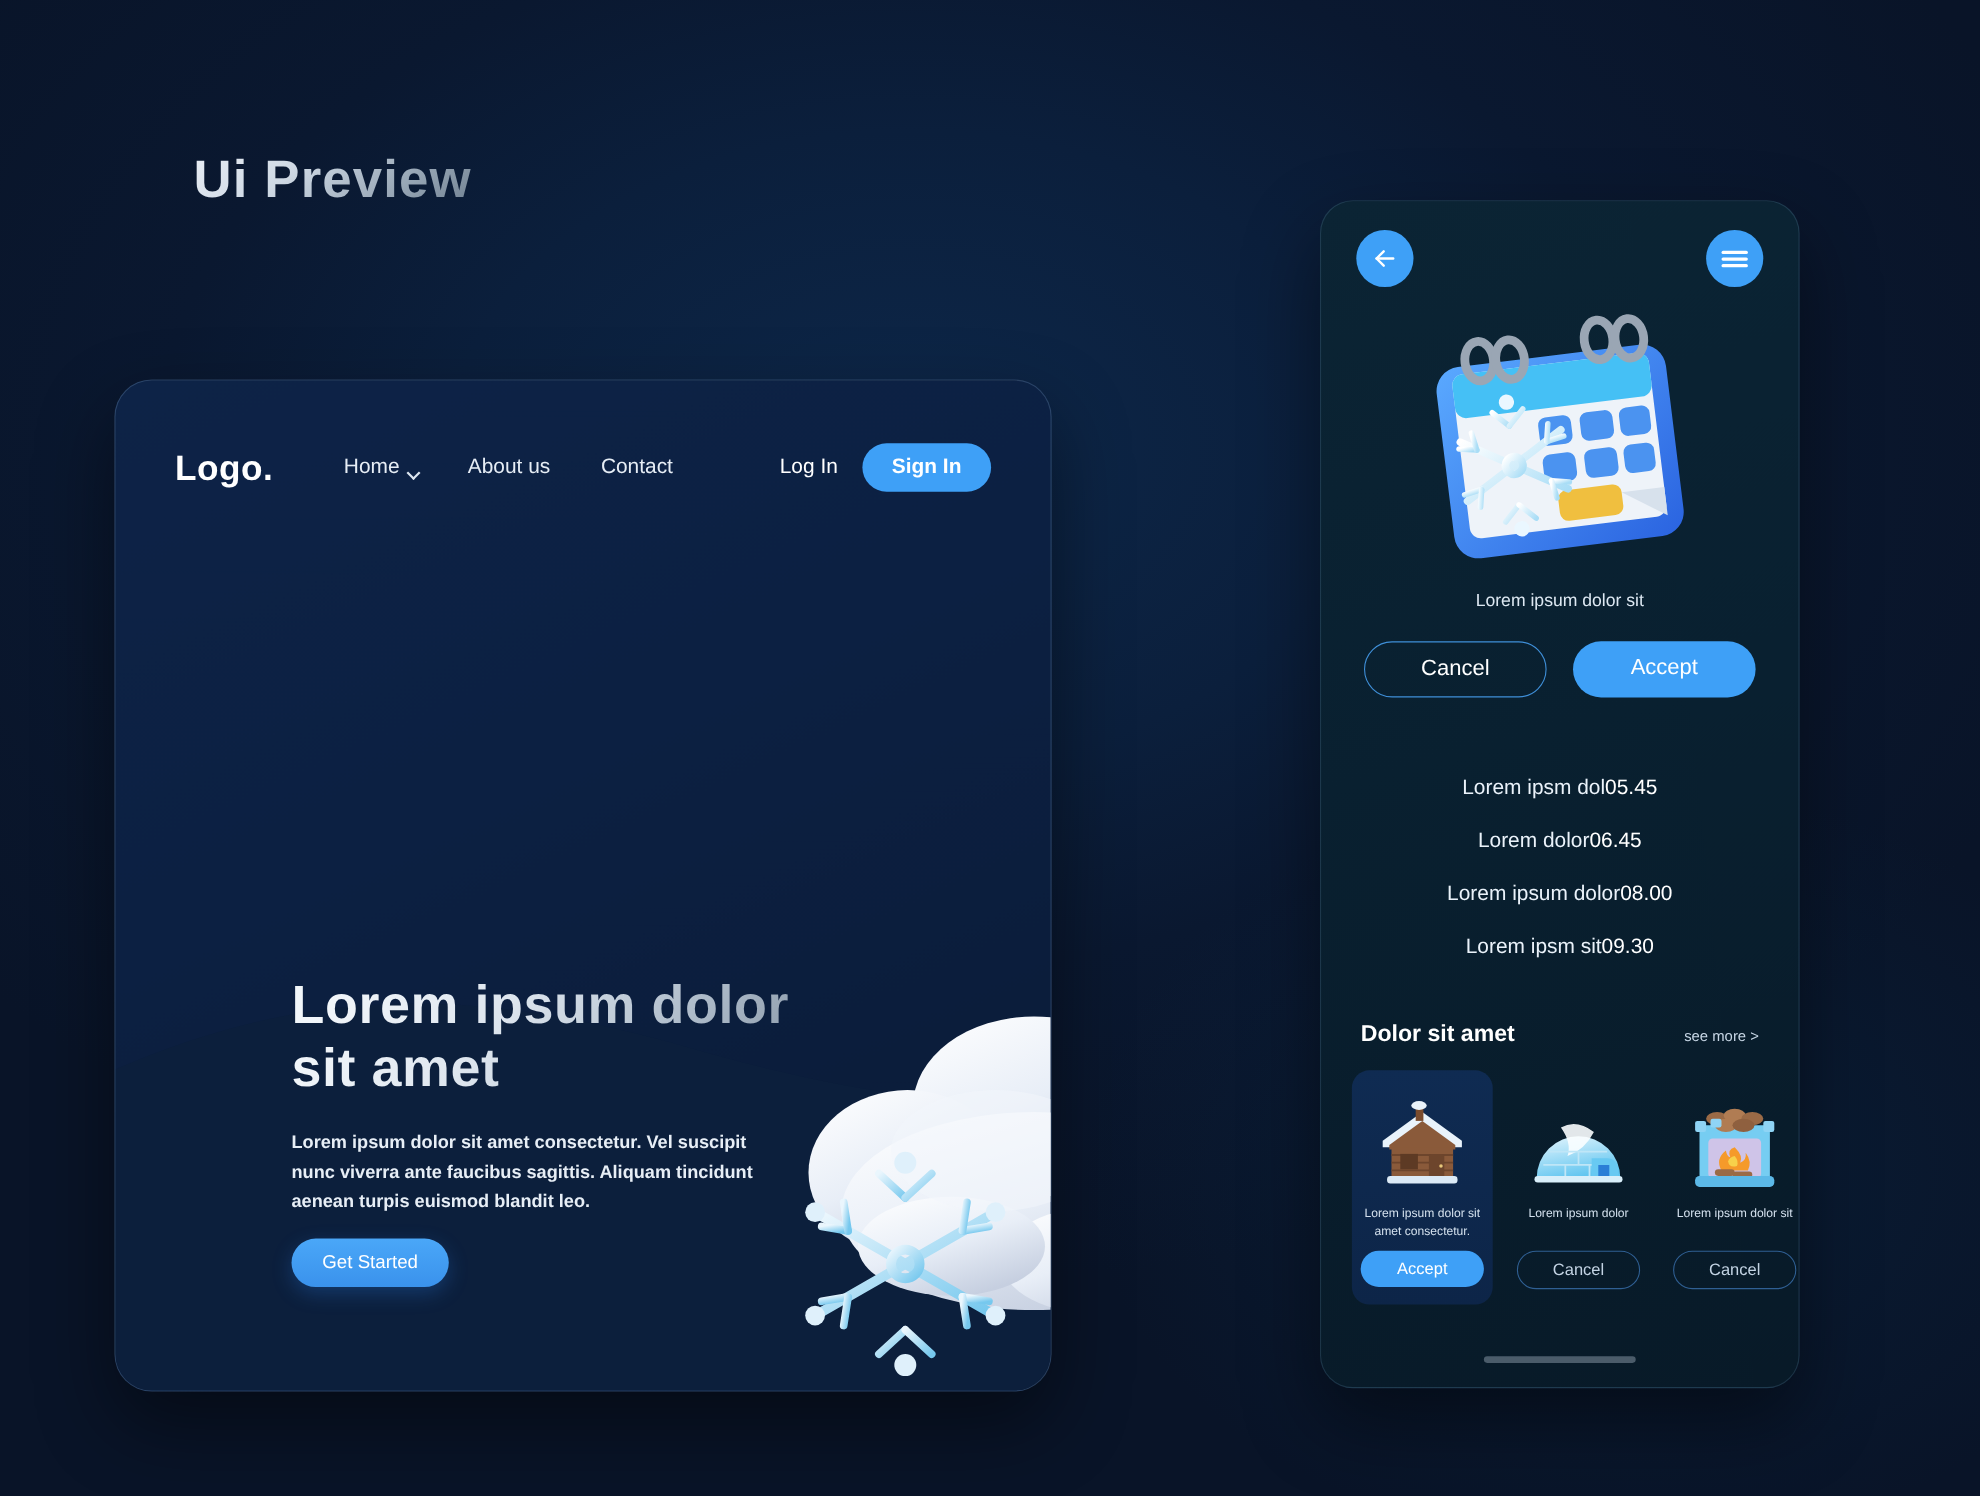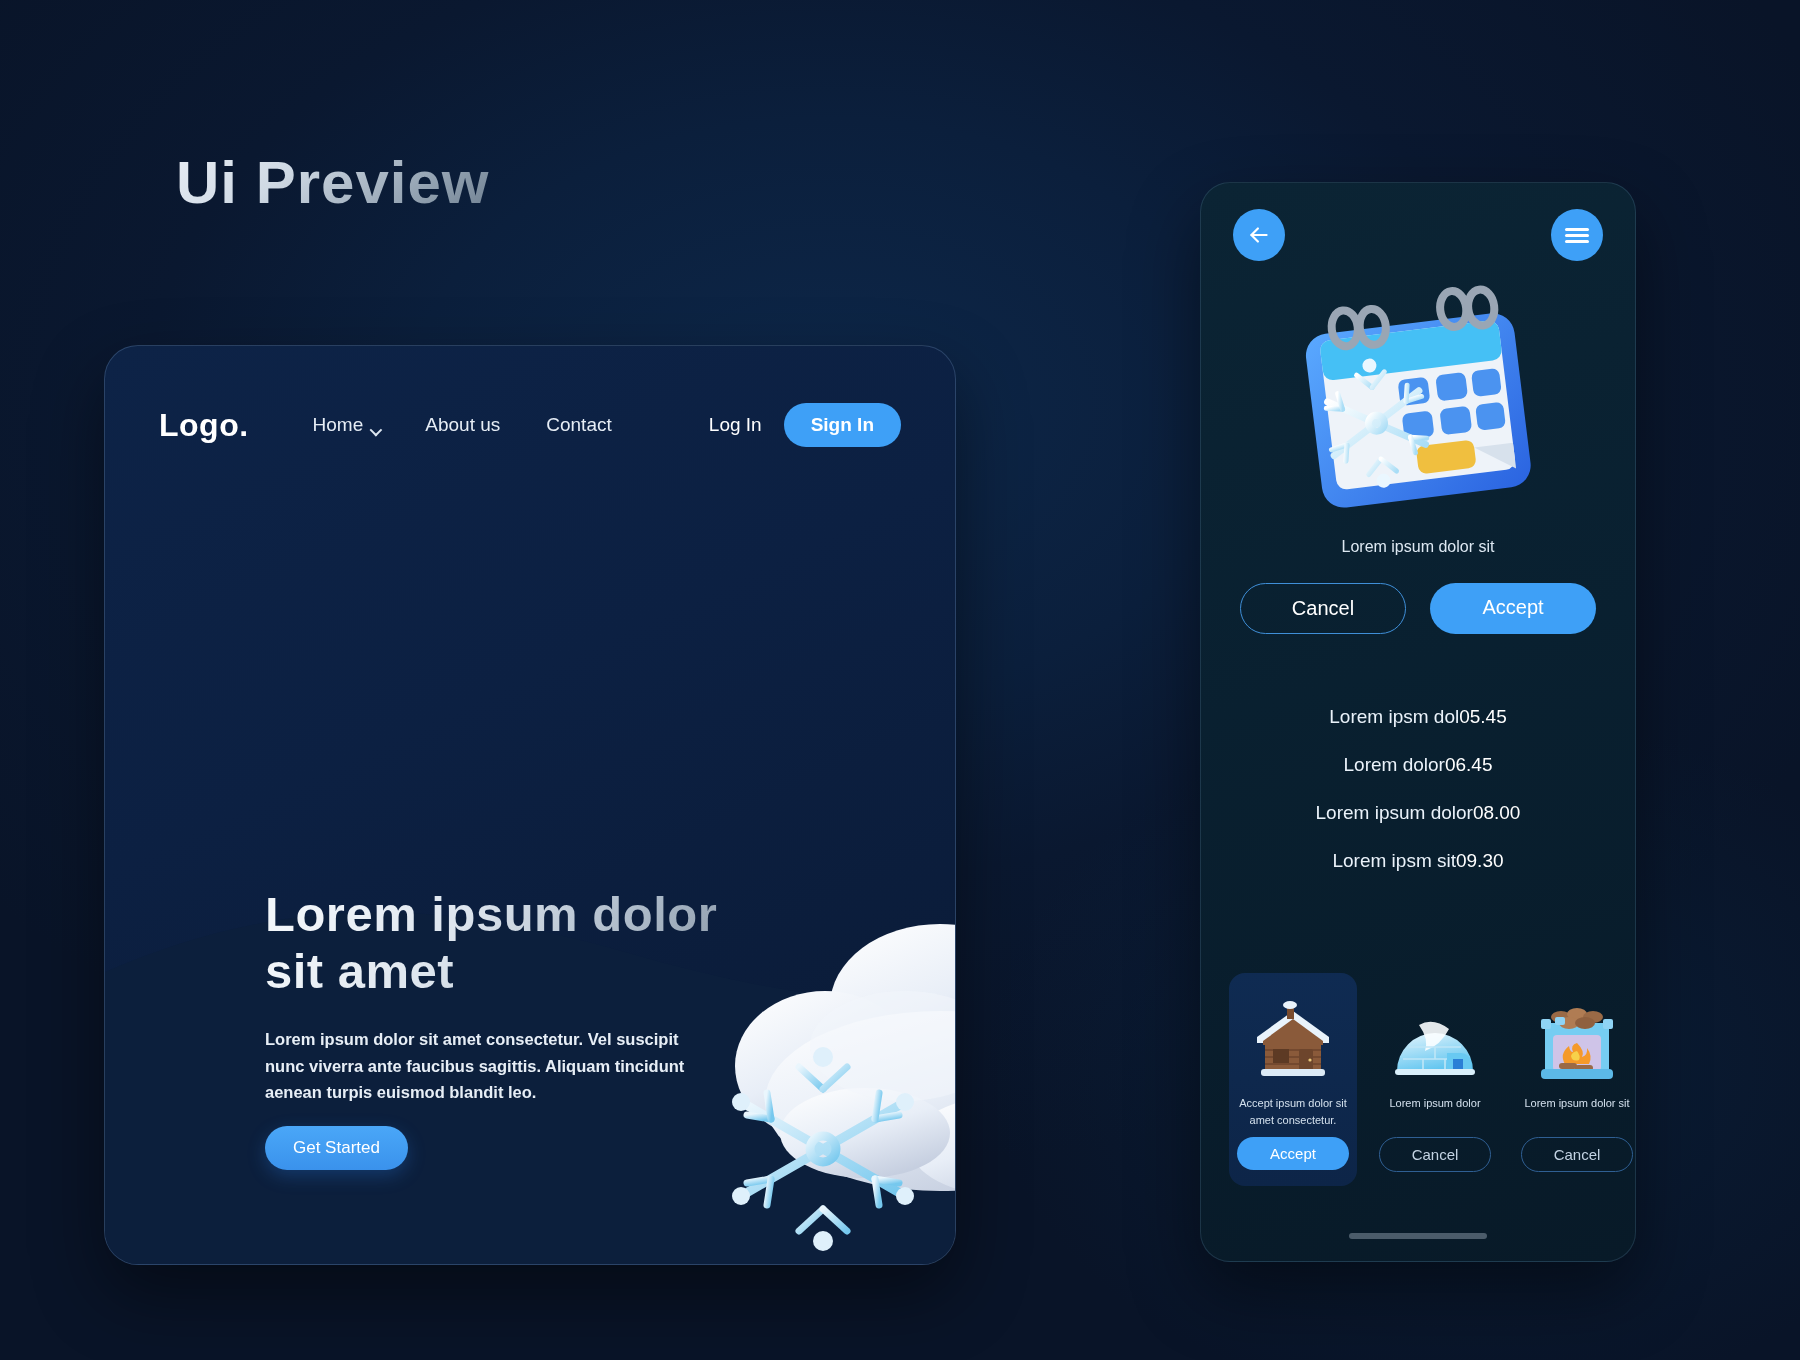--- a/index.html
+++ b/index.html
@@ -15,22 +15,22 @@
       radial-gradient(ellipse 1100px 760px at 46% 30%, #0d2749 0%, #0b1f3c 38%, #0a1830 62%, #091428 100%),
       linear-gradient(160deg,#0b2044 0%,#0a172f 55%,#0a1526 100%);
   }
   .bg:after{
     content:"";position:absolute;inset:0;
     background:radial-gradient(ellipse 700px 500px at 82% 78%, rgba(10,40,70,.45), rgba(0,0,0,0) 70%);
   }
 
   
   .page-title{
-    position:absolute; left:176px; top:148px;
-    font-size:60px; font-weight:700; letter-spacing:1px;
+    position:absolute; left:176px; top:136px;
+    font-size:48px; font-weight:700; letter-spacing:1px;
     background:linear-gradient(140deg,#e9eef5 0%,#cfd9e4 35%,#97a6b5 72%,#6e7f90 100%);
     -webkit-background-clip:text; background-clip:text; color:transparent;
     white-space:nowrap;
   }
 
   
   .desktop{
     position:absolute; left:104px; top:345px; width:852px; height:920px;
     border-radius:34px; overflow:hidden;
     background:linear-gradient(155deg,#0d2347 0%,#0c2042 40%,#0a1a35 100%);
@@ -335,20 +335,24 @@
     <div class="m-row">
       <span>Lorem ipsum dolor</span>
       <span class="val">08.00</span>
     </div>
     <div class="m-row">
       <span>Lorem ipsm sit</span>
       <span class="val">09.30</span>
     </div>
   </div>
 
+  <div class="m-sec">
+    <h3>Dolor sit amet</h3>
+    <div class="more">see more &gt;</div>
+  </div>
 
   <div class="m-cards">
 
     <div class="mcard sel">
       <div class="art">
         <svg width="92" height="88" viewBox="0 0 92 88">
           <path d="M10 40 L46 14 L82 40 L82 46 L10 46 Z" fill="#e9f3fb"></path>
           <path d="M16 44 L46 22 L76 44 L76 48 L16 48 Z" fill="#8a5a3a"></path>
           <rect x="18" y="46" width="56" height="28" fill="#8a5a3a"></rect>
           <g stroke="#6d452c" stroke-width="1.6">
@@ -357,21 +361,21 @@
               <line x1="18" y1="67" x2="74" y2="67"></line>
             </g>
           <rect x="26" y="52" width="16" height="14" fill="#5d3a24"></rect>
           <rect x="52" y="52" width="14" height="22" rx="2" fill="#6d452c"></rect>
           <circle cx="63" cy="63" r="1.6" fill="#e9c87a"></circle>
           <rect x="14" y="72" width="64" height="7" rx="3" fill="#dceaf6"></rect>
           <rect x="40" y="8" width="7" height="14" fill="#7a4c2e"></rect>
           <ellipse cx="43" cy="8" rx="7" ry="4" fill="#e9f3fb"></ellipse>
         </svg>
       </div>
-      <div class="cap">Accept ipsum dolor sit amet consectetur.</div>
+      <div class="cap">Lorem ipsum dolor sit amet consectetur.</div>
       <div class="act accept-solid">Accept</div>
     </div>
 
     <div class="mcard">
       <div class="art">
         <svg width="92" height="82" viewBox="0 0 92 82">
           <defs>
               <linearGradient id="ig" x1="0" y1="0" x2="0.4" y2="1">
             <stop offset="0%" stop-color="#e7f6fd"></stop>
                 <stop offset="100%" stop-color="#63c6f0"></stop>

